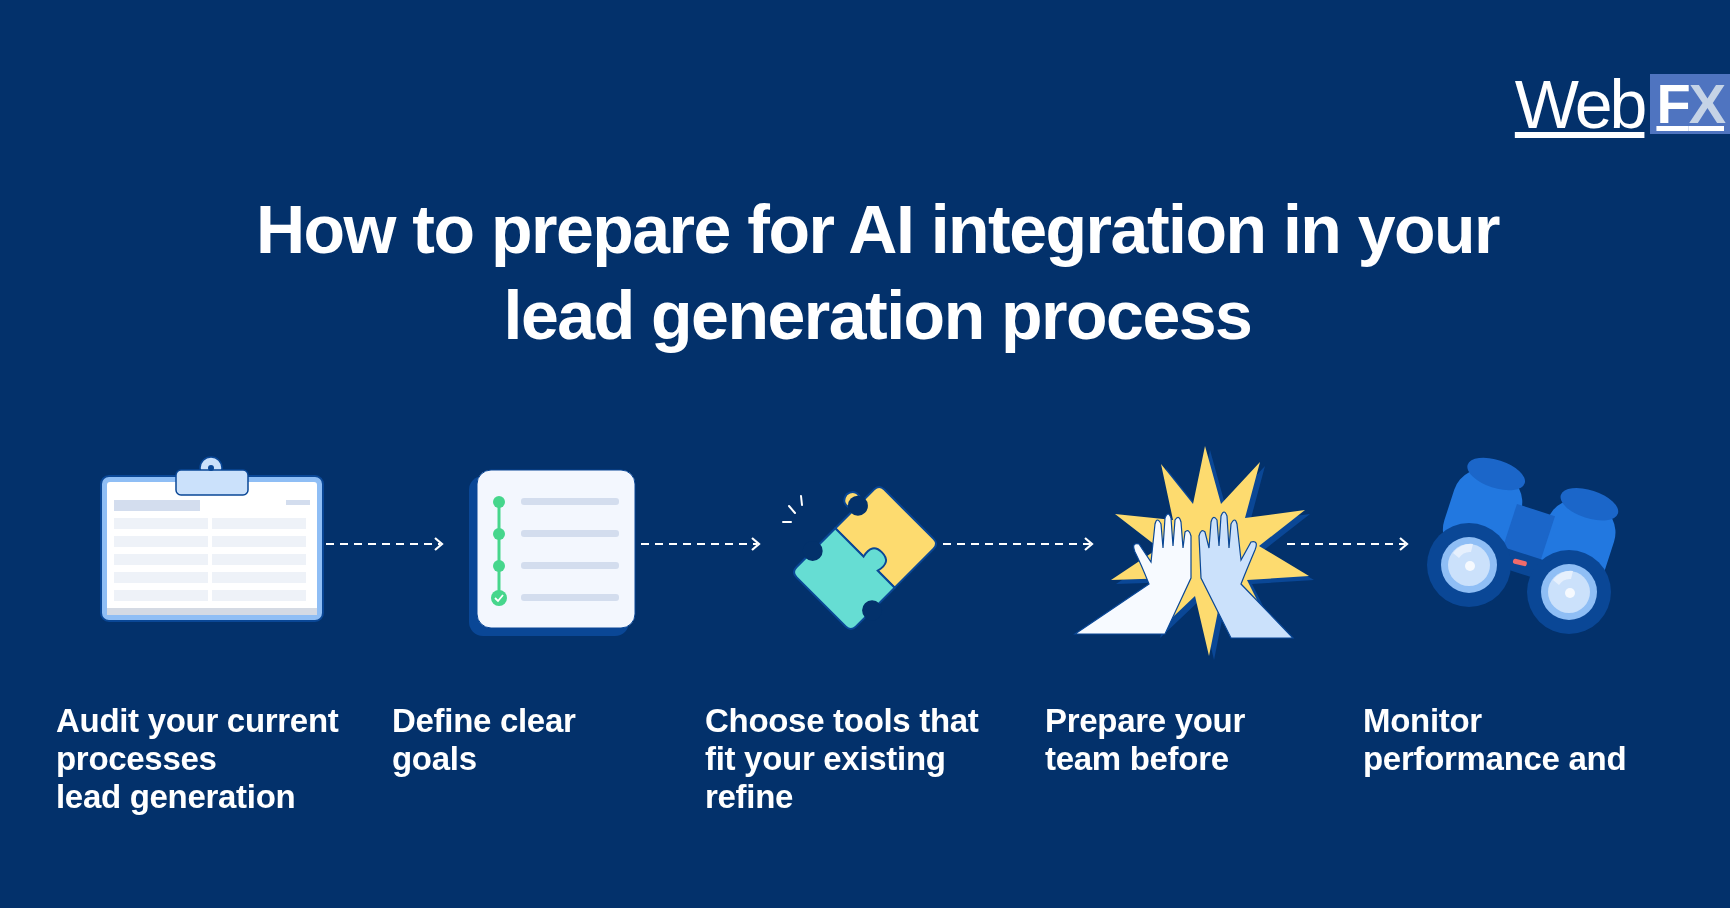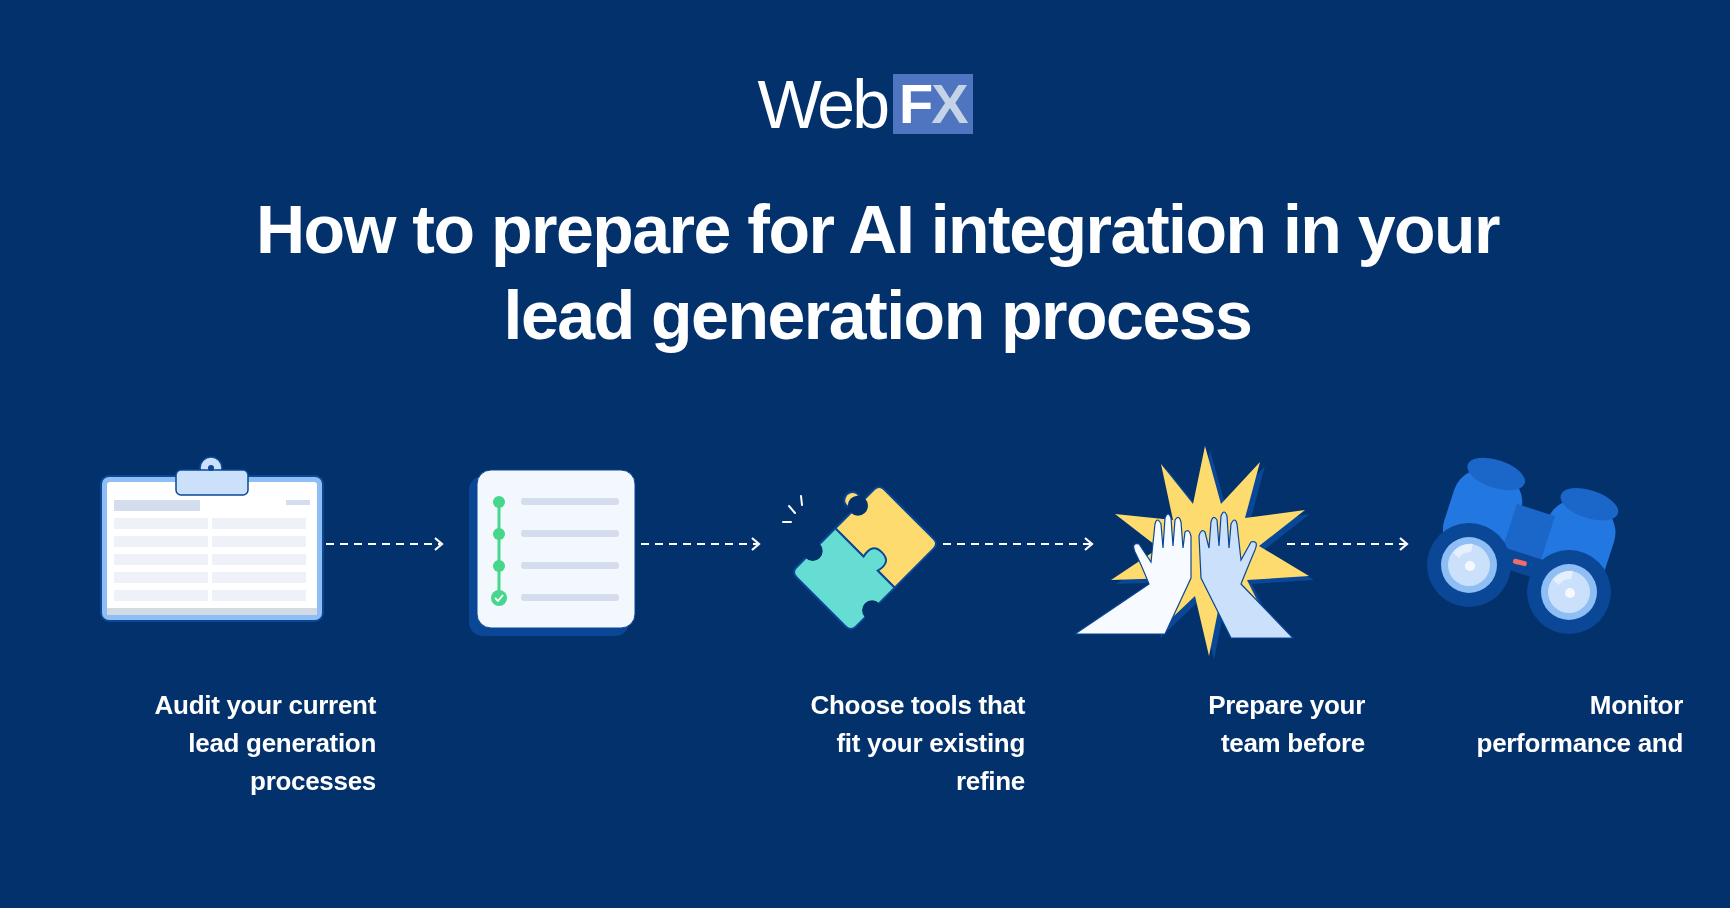--- a/index.html
+++ b/index.html
@@ -5,21 +5,21 @@
   html, body { margin:0; padding:0; }
   body {
     width:1730px; height:908px; overflow:hidden;
     background:#03316b;
     font-family:"Liberation Sans", "DejaVu Sans", sans-serif;
     color:#ffffff;
     position:relative;
   }
   .logo {
     position:absolute; left:0; top:74px; width:1730px;
-    display:flex; justify-content:center; align-items:center;
+    display:flex; justify-content:flex-end; align-items:center;text-decoration:underline;
   }
   .logo-web {
     font-family:"Liberation Sans", sans-serif;
     font-size:68px; font-weight:400; letter-spacing:-3px;
     color:#ffffff; line-height:60px; margin-right:6px;
   }
   .logo-fx {
     background:#4f74c0; height:60px; padding:0 6px;
     display:flex; align-items:center;
     font-size:56px; font-weight:700; letter-spacing:-2px; line-height:60px;
@@ -30,22 +30,22 @@
     position:absolute; left:0; top:186px; width:1730px;
     text-align:center; font-weight:700; font-size:68px; line-height:86px;
     letter-spacing:-1.5px;
   }
   .title span { display:block;padding-left:25px; }
   .step {
     position:absolute; top:450px; width:300px; height:360px;
   }
   .step .icon { position:absolute; left:0; top:0; width:300px; height:210px; }
   .step .label {
-    position:absolute; left:-10px; top:236px; width:320px;
-    text-align:right; font-size:26px; font-weight:700; line-height:38px;
+    position:absolute; left:-10px; top:252px; width:320px;
+    text-align:left; font-size:33px; font-weight:700; line-height:38px;
     letter-spacing:-0.3px;
   }
   .step .label span { display:block; }
   .arrow { position:absolute; height:20px; }
 </style>
 </head>
 <body>
 
 <div class="logo">
   <span class="logo-web">Web</span>
@@ -78,22 +78,22 @@
         <rect x="146" y="122" width="94" height="11"></rect>
       <rect x="48" y="140" width="94" height="11"></rect>
         <rect x="146" y="140" width="94" height="11"></rect>
     </g>
     <circle cx="145" cy="18" r="11" fill="#cbe1fb" stroke="#0a4796" stroke-width="1.5"></circle>
     <rect x="110" y="20" width="72" height="25" rx="5" fill="#cbe1fb" stroke="#0a4796" stroke-width="1.5"></rect>
     <circle cx="145" cy="18" r="3" fill="#0a4796"></circle>
   </svg>
   <div class="label">
     <span>Audit your current</span>
+    <span>processes</span>
     <span>lead generation</span>
-    <span>processes</span>
   </div>
 </div>
 
 <svg class="arrow" style="left:326px; top:534px; width:122px;" viewBox="0 0 122 20">
   <line x1="0" y1="10" x2="114" y2="10" stroke="#ffffff" stroke-width="2" stroke-dasharray="8 6"></line>
   <polyline points="109,4 116,10 109,16" fill="none" stroke="#ffffff" stroke-width="2.2"></polyline>
 </svg>
 
 <div class="step" style="left:402px;">
   <svg class="icon" viewBox="0 0 300 210">
@@ -105,20 +105,24 @@
     <circle cx="97" cy="116" r="6" fill="#46d68c"></circle>
     <circle cx="97" cy="148" r="8" fill="#46d68c"></circle>
     <polyline points="93,148 96,151 101,145" fill="none" stroke="#ffffff" stroke-width="1.8"></polyline>
     <g fill="#d3ddee">
       <rect x="119" y="48" width="98" height="7" rx="3"></rect>
       <rect x="119" y="80" width="98" height="7" rx="3"></rect>
       <rect x="119" y="112" width="98" height="7" rx="3"></rect>
       <rect x="119" y="144" width="98" height="7" rx="3"></rect>
     </g>
   </svg>
+  <div class="label">
+    <span>Define clear</span>
+    <span>goals</span>
+  </div>
 </div>
 
 <svg class="arrow" style="left:641px; top:534px; width:124px;" viewBox="0 0 124 20">
   <line x1="0" y1="10" x2="116" y2="10" stroke="#ffffff" stroke-width="2" stroke-dasharray="8 6"></line>
   <polyline points="111,4 118,10 111,16" fill="none" stroke="#ffffff" stroke-width="2.2"></polyline>
 </svg>
 
 <div class="step" style="left:715px;">
   <svg class="icon" viewBox="0 0 300 210">
     <g transform="translate(150,108) rotate(-45)">

